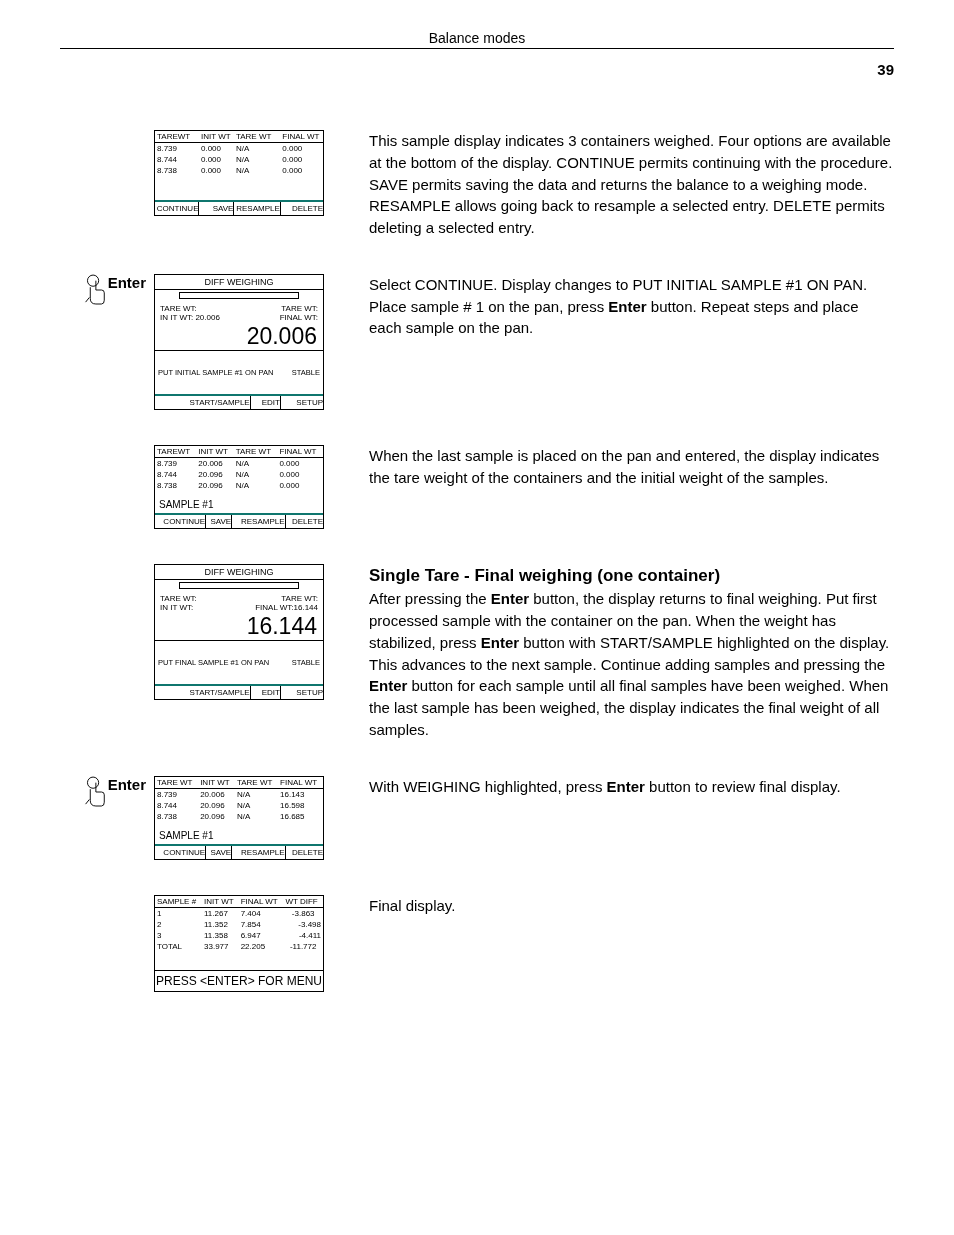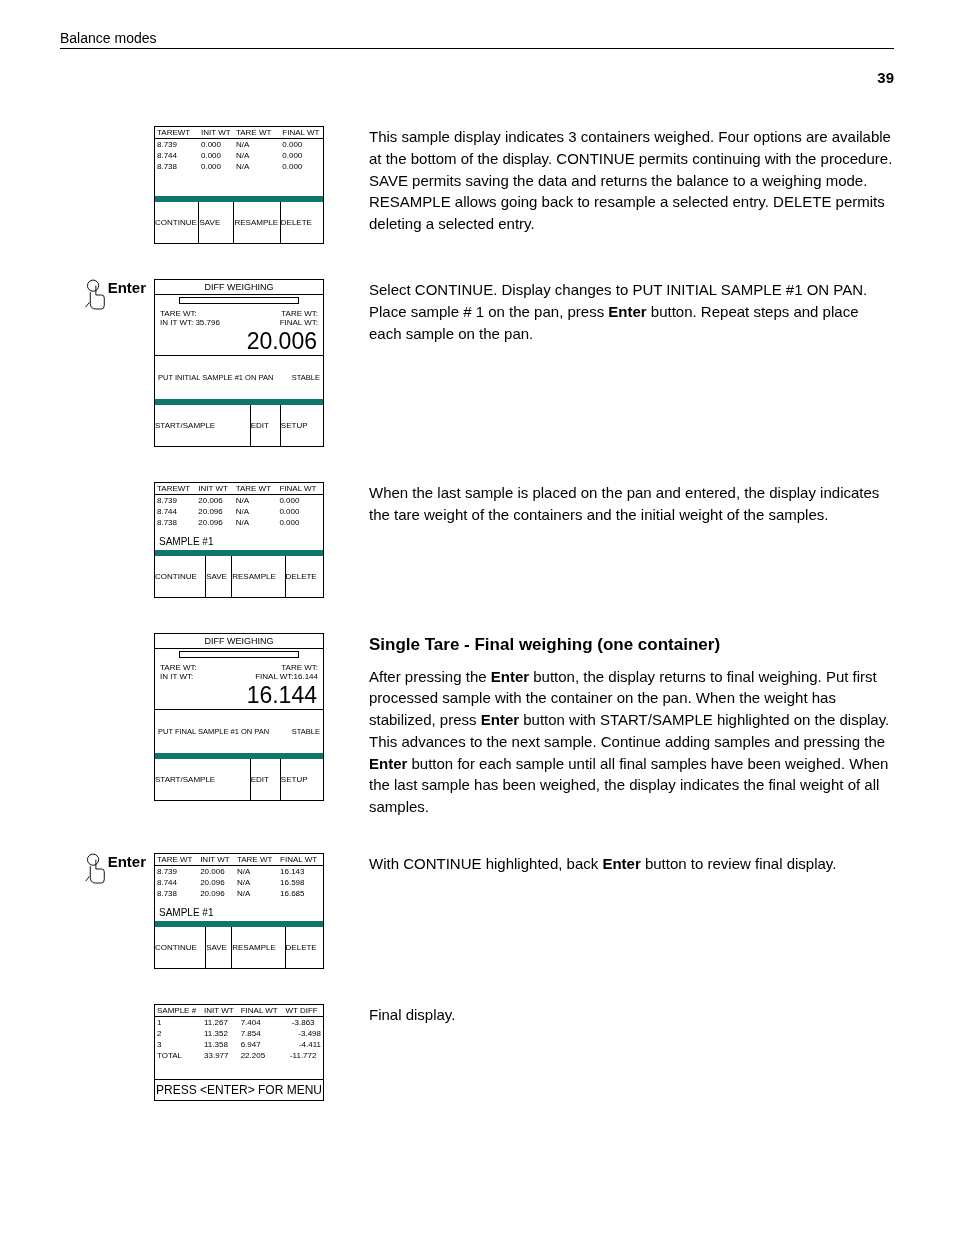--- a/index.html
+++ b/index.html
@@ -1,38 +1,38 @@
 <!DOCTYPE html>
 <html><head>
 <meta charset="utf-8">
 <style>
 body{margin:0;font-family:Arial,Helvetica,sans-serif;font-size:13px;color:#000;background:#fff}
 .page{width:954px;margin:0 auto;padding:30px 60px 60px 60px;box-sizing:border-box}
-.header{text-align:left;font-size:14px;border-bottom:1px solid #000;padding-bottom:2px;margin-bottom:20px}
-.pagenum{text-align:right;font-weight:bold;font-size:15px;margin-bottom:40px}
+.header{text-align:center;font-size:14px;border-bottom:1px solid #000;padding-bottom:2px;margin-bottom:12px}
+.pagenum{text-align:right;font-weight:bold;font-size:15px;margin-bottom:52px}
 .row{display:flex;margin-bottom:35px}
 .leftcol{width:86px;flex-shrink:0;display:flex;justify-content:flex-end;padding-right:8px}
 .midcol{width:190px;flex-shrink:0}
 .rightcol{flex:1;padding-left:25px;font-size:15px;line-height:1.45}
 .lcd{border:1px solid #000;font-family:Liberation Sans, sans-serif;font-size:8px;width:168px}
 .lcd table{border-collapse:collapse;width:100%}
 .lcd th,.lcd td{font-size:8px;padding:1px 2px;text-align:left;font-weight:normal}
 .lcd .hrow th{border-bottom:1px solid #000}
-.lcd .brow td{border-top:6px solid #0f766e;border-right:1px solid #000;text-align:left;padding:16px 0}
+.lcd .brow td{border-top:2px solid #0f766e;border-right:1px solid #000;text-align:right;padding:2px 0}
 .lcd .brow td:last-child{border-right:none}
 .lcd .title{text-align:center;border-bottom:1px solid #000;padding:2px 0;font-size:9px}
 .lcd .bar{height:5px;border:1px solid #000;margin:2px 24px}
 .lcd .pad{padding:3px 5px}
 .lcd .big{font-size:23px;text-align:right;padding:0 6px 2px 0;line-height:1}
 .lcd .msg{border-top:1px solid #000;font-size:7.5px;padding:17px 3px;display:flex;justify-content:space-between}
 .lcd .ftr{text-align:center;border-top:1px solid #000;padding:3px 0;font-size:12px}
 .lcd .samp{padding:8px 4px 3px 4px;font-size:10px}
 .enter-lbl{font-weight:bold;font-size:15px}
 .hand{width:28px;height:32px}
-h2.sub{font-family:Arial,Helvetica,sans-serif;font-weight:bold;font-size:17px;margin:0 0 8px 0}
+h2.sub{font-family:Arial,Helvetica,sans-serif;font-weight:bold;font-size:17px;margin:0 0 0 0}
 </style>
 </head>
 <body>
 
 <div class="page">
   <div class="header">Balance modes</div>
   <div class="pagenum">39</div>
 
   <div class="row">
     <div class="leftcol"></div>
@@ -96,21 +96,21 @@
     <div class="midcol">
       <div class="lcd">
         <div class="title">DIFF WEIGHING</div>
         <div class="bar"></div>
         <div class="pad">
           <div style="display:flex;justify-content:space-between">
               <span>TARE WT:</span>
               <span>TARE WT:</span>
             </div>
           <div style="display:flex;justify-content:space-between">
-              <span>IN IT WT: 35.796</span>
+              <span>IN IT WT: 20.006</span>
               <span>FINAL WT:</span>
             </div>
         </div>
         <div class="big">20.006</div>
         <div class="msg">
             <span>PUT INITIAL SAMPLE #1 ON PAN</span>
             <span>STABLE</span>
           </div>
         <table>
             <tbody>
@@ -264,21 +264,21 @@
                 <td>CONTINUE</td>
                 <td>SAVE</td>
                 <td>RESAMPLE</td>
                 <td>DELETE</td>
               </tr>
             </tbody>
           </table>
       </div>
     </div>
     <div class="rightcol">
-      <span>With CONTINUE highlighted, back </span><b>Enter</b><span> button to review final display.</span>
+      <span>With WEIGHING highlighted, press </span><b>Enter</b><span> button to review final display.</span>
     </div>
   </div>
 
   <div class="row">
     <div class="leftcol"></div>
     <div class="midcol">
       <div class="lcd">
         <table>
           <tbody>
               <tr class="hrow">

